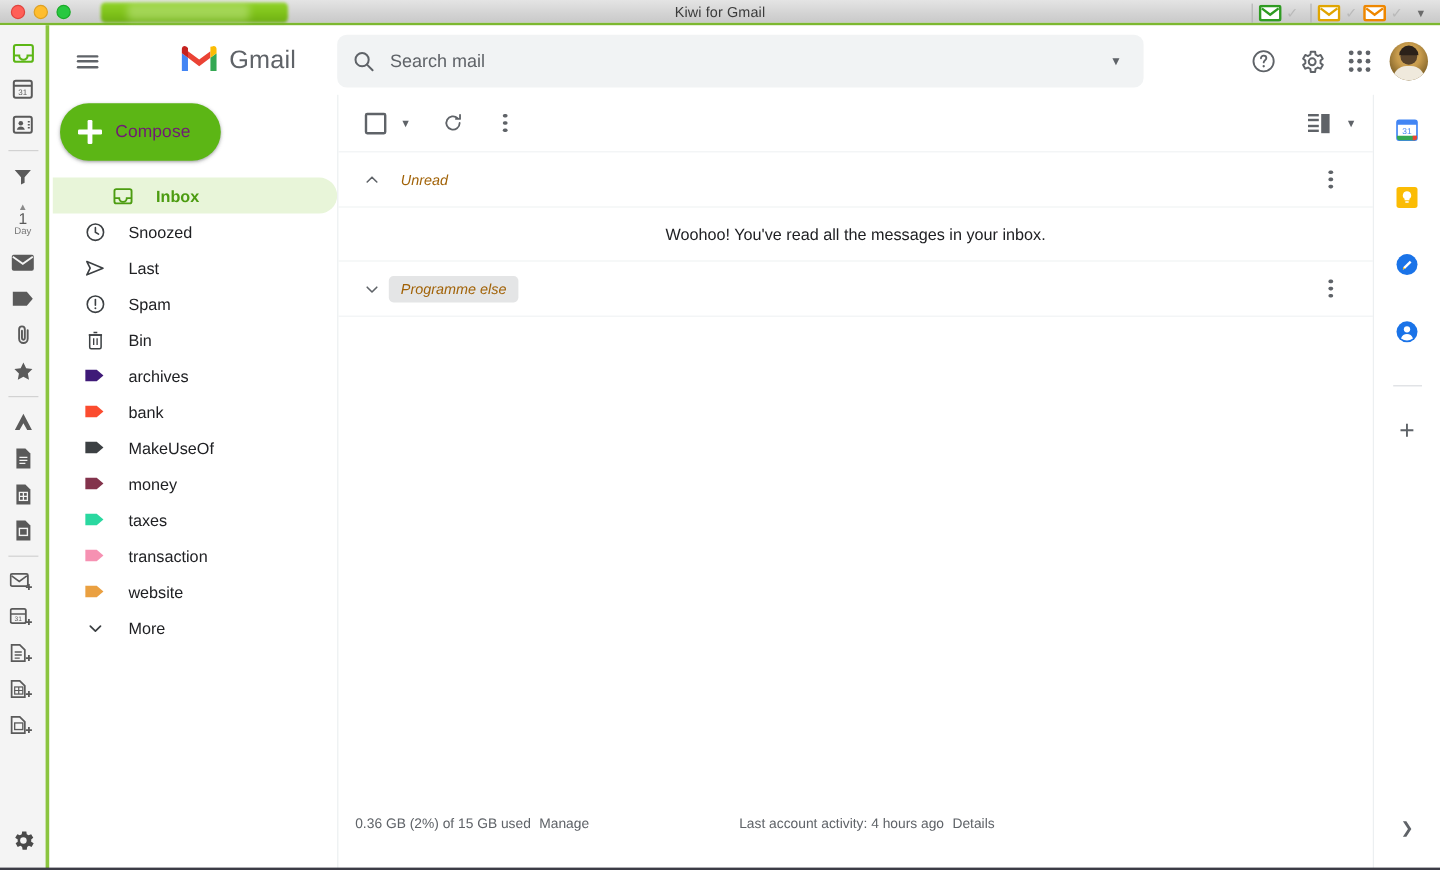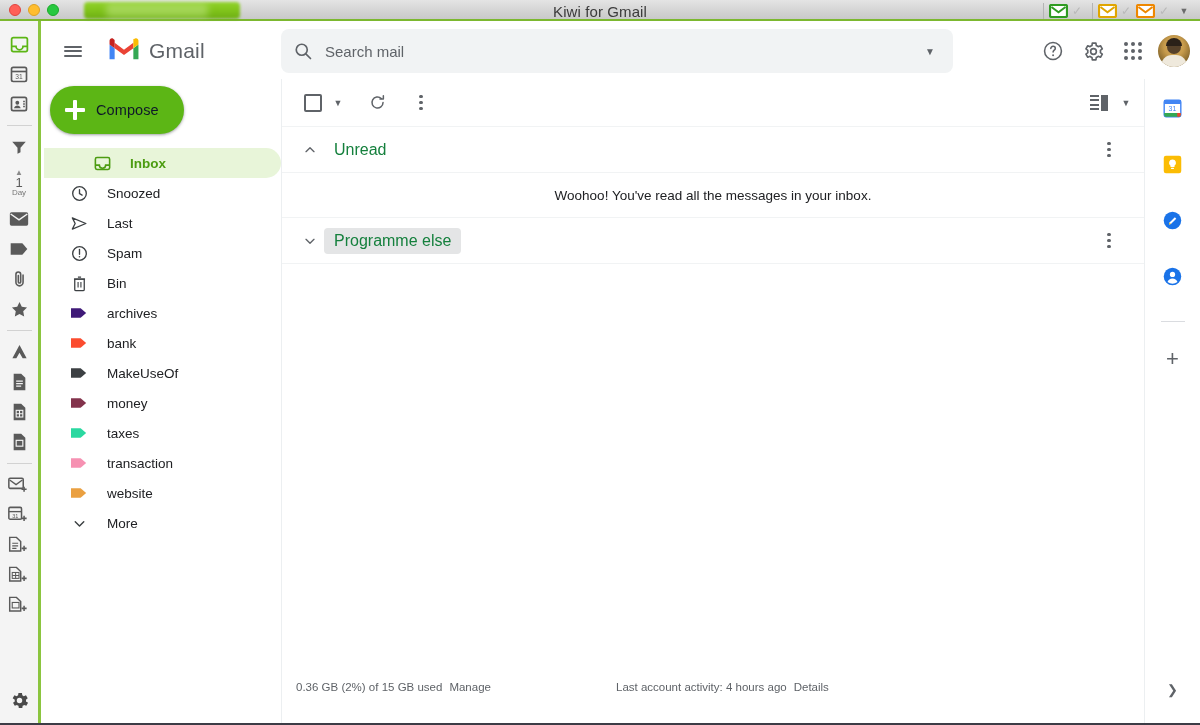--- a/index.html
+++ b/index.html
@@ -30,21 +30,21 @@
     background: linear-gradient(to bottom, #8ed323 0%, #7bc112 55%, #6aad0d 100%);
     filter: blur(1.4px); opacity: .96;
   }
   #title-green-pill::after{
     content:""; position:absolute; left:22px; top:1px; width:102px; height:14px;
     background: rgba(190,228,130,.55); filter: blur(3px); border-radius:4px;
   }
 
   #window-title {
     position: absolute; left: 0; right: 0; text-align: center;
-    font-size: 15px; color: #3b3b3b; letter-spacing: .1px; top: 3px;
+    font-size: 12px; color: #3b3b3b; letter-spacing: .1px; top: 3px;
   }
 
   #tb-right {
     position: absolute; right: 6px; top: 0; height: 21px;
     display: flex; align-items: center; gap: 0px;
   }
   .tb-sep { width: 1px; height: 16px; background: #b4b4b4; margin: 0 5px; }
   .env { width: 18px; height: 13px; border-radius: 2px; position: relative; display:block; }
   .env svg { display: block; }
   .tick { font-size: 12px; color: #b9b9b9; width: 20px; text-align: center; }
@@ -64,21 +64,21 @@
   #rail .day-num { font-size: 13px; color: #5a5a5a; line-height: 11px; }
   #rail .day-lbl { font-size: 8px; color: #777; line-height: 10px; }
   #rail-spacer { flex: 1; }
 
   
   #gmail {
     position: absolute; left: 44px; top: 23px; width: 1156px; height: 702px;
     background: #fff;
   }
 
-  #gheader { height: 56px; display: flex; align-items: center; position: relative; }
+  #gheader { height: 56px; display: flex; align-items: center; position: relative; gap: 42px; }
   #hamburger { width: 44px; height: 44px; margin-left: 7px; display: flex; align-items: center; justify-content: center; }
   .ham-line { width: 18px; height: 2px; background: #5f6368; display: block; margin: 2.5px 0; border-radius: 1px; }
   #gmail-logo { margin-left: 12px; display: flex; align-items: center; gap: 8px; }
   #gmail-wordmark { font-size: 21px; color: #5f6368; letter-spacing: .2px; }
 
   #searchbar {
     position: absolute; left: 237px; top: 6px; width: 672px; height: 44px;
     background: #f1f3f4; border-radius: 8px; display: flex; align-items: center;
   }
   #search-icon { width: 44px; display: flex; align-items: center; justify-content: center; }
@@ -103,21 +103,21 @@
   #avatar .face { position:absolute; left:9px; top:5px; width:14px; height:14px; border-radius:50%; background:#56412a; }
   #avatar .body { position:absolute; left:3px; bottom:0; width:26px; height:12px; border-radius:11px 11px 0 0; background:#efe9dc; }
   #avatar .hair { position:absolute; left:8px; top:3px; width:16px; height:8px; border-radius:8px 8px 0 0; background:#2b2119; }
 
   
   #gbody { position: absolute; left: 0; top: 56px; right: 0; bottom: 0; }
 
   #sidebar { position: absolute; left: 0; top: 0; width: 237px; height: 100%; }
   #compose {
     margin: 7px 0 0 6px; width: 134px; height: 48px; border: 0; border-radius: 24px;
-    background: #5cb615; color: #0f172a; display: flex; align-items: center; gap: 11px;
+    background: #5cb615; color: #701a75; display: flex; align-items: center; gap: 11px;
     padding-left: 15px; cursor: pointer;
     box-shadow: 0 1px 2px 0 rgba(60,64,67,.30), 0 1px 3px 1px rgba(60,64,67,.15);
     font-family: "Liberation Sans", sans-serif;
   }
   #compose .plus { position: relative; width: 20px; height: 20px; flex: none; }
   #compose .plus::before, #compose .plus::after {
     content:""; position:absolute; background:#fff; border-radius:1px;
   }
   #compose .plus::before { left: 8px; top: 0; width: 4px; height: 20px; }
   #compose .plus::after  { top: 8px; left: 0; height: 4px; width: 20px; }
@@ -145,21 +145,21 @@
   #splitview { width: 18px; height: 16px; display: flex; gap: 2px; }
   #splitview .sv-lines { width: 9px; display: flex; flex-direction: column; justify-content: space-between; }
   #splitview .sv-lines i { height: 2px; background: #5f6368; display: block; }
   #splitview .sv-block { width: 7px; background: #5f6368; }
 
   .sec-header {
     height: 46px; display: flex; align-items: center; padding-left: 16px;
     border-top: 1px solid #f1f3f4; position: relative;
   }
   .sec-chev { width: 24px; font-size: 13px; color: #5f6368; display:flex; align-items:center; justify-content:center; }
-  .sec-title { font-size: 16px; color: #15803d; padding: 4px 10px; border-radius: 4px; margin-left: 2px; }
+  .sec-title { font-size: 12px; color: #a16207; padding: 4px 10px; border-radius: 4px; margin-left: 2px; font-style: italic; }
   .sec-title.chip { background: #e4e5e6; }
   .sec-kebab { position: absolute; right: 18px; }
 
   #empty-msg {
     height: 45px; display: flex; align-items: center; justify-content: center;
     font-size: 13.5px; color: #202124; border-top: 1px solid #f1f3f4;
   }
   #after-everything { border-top: 1px solid #f1f3f4; }
 
   #footer {

